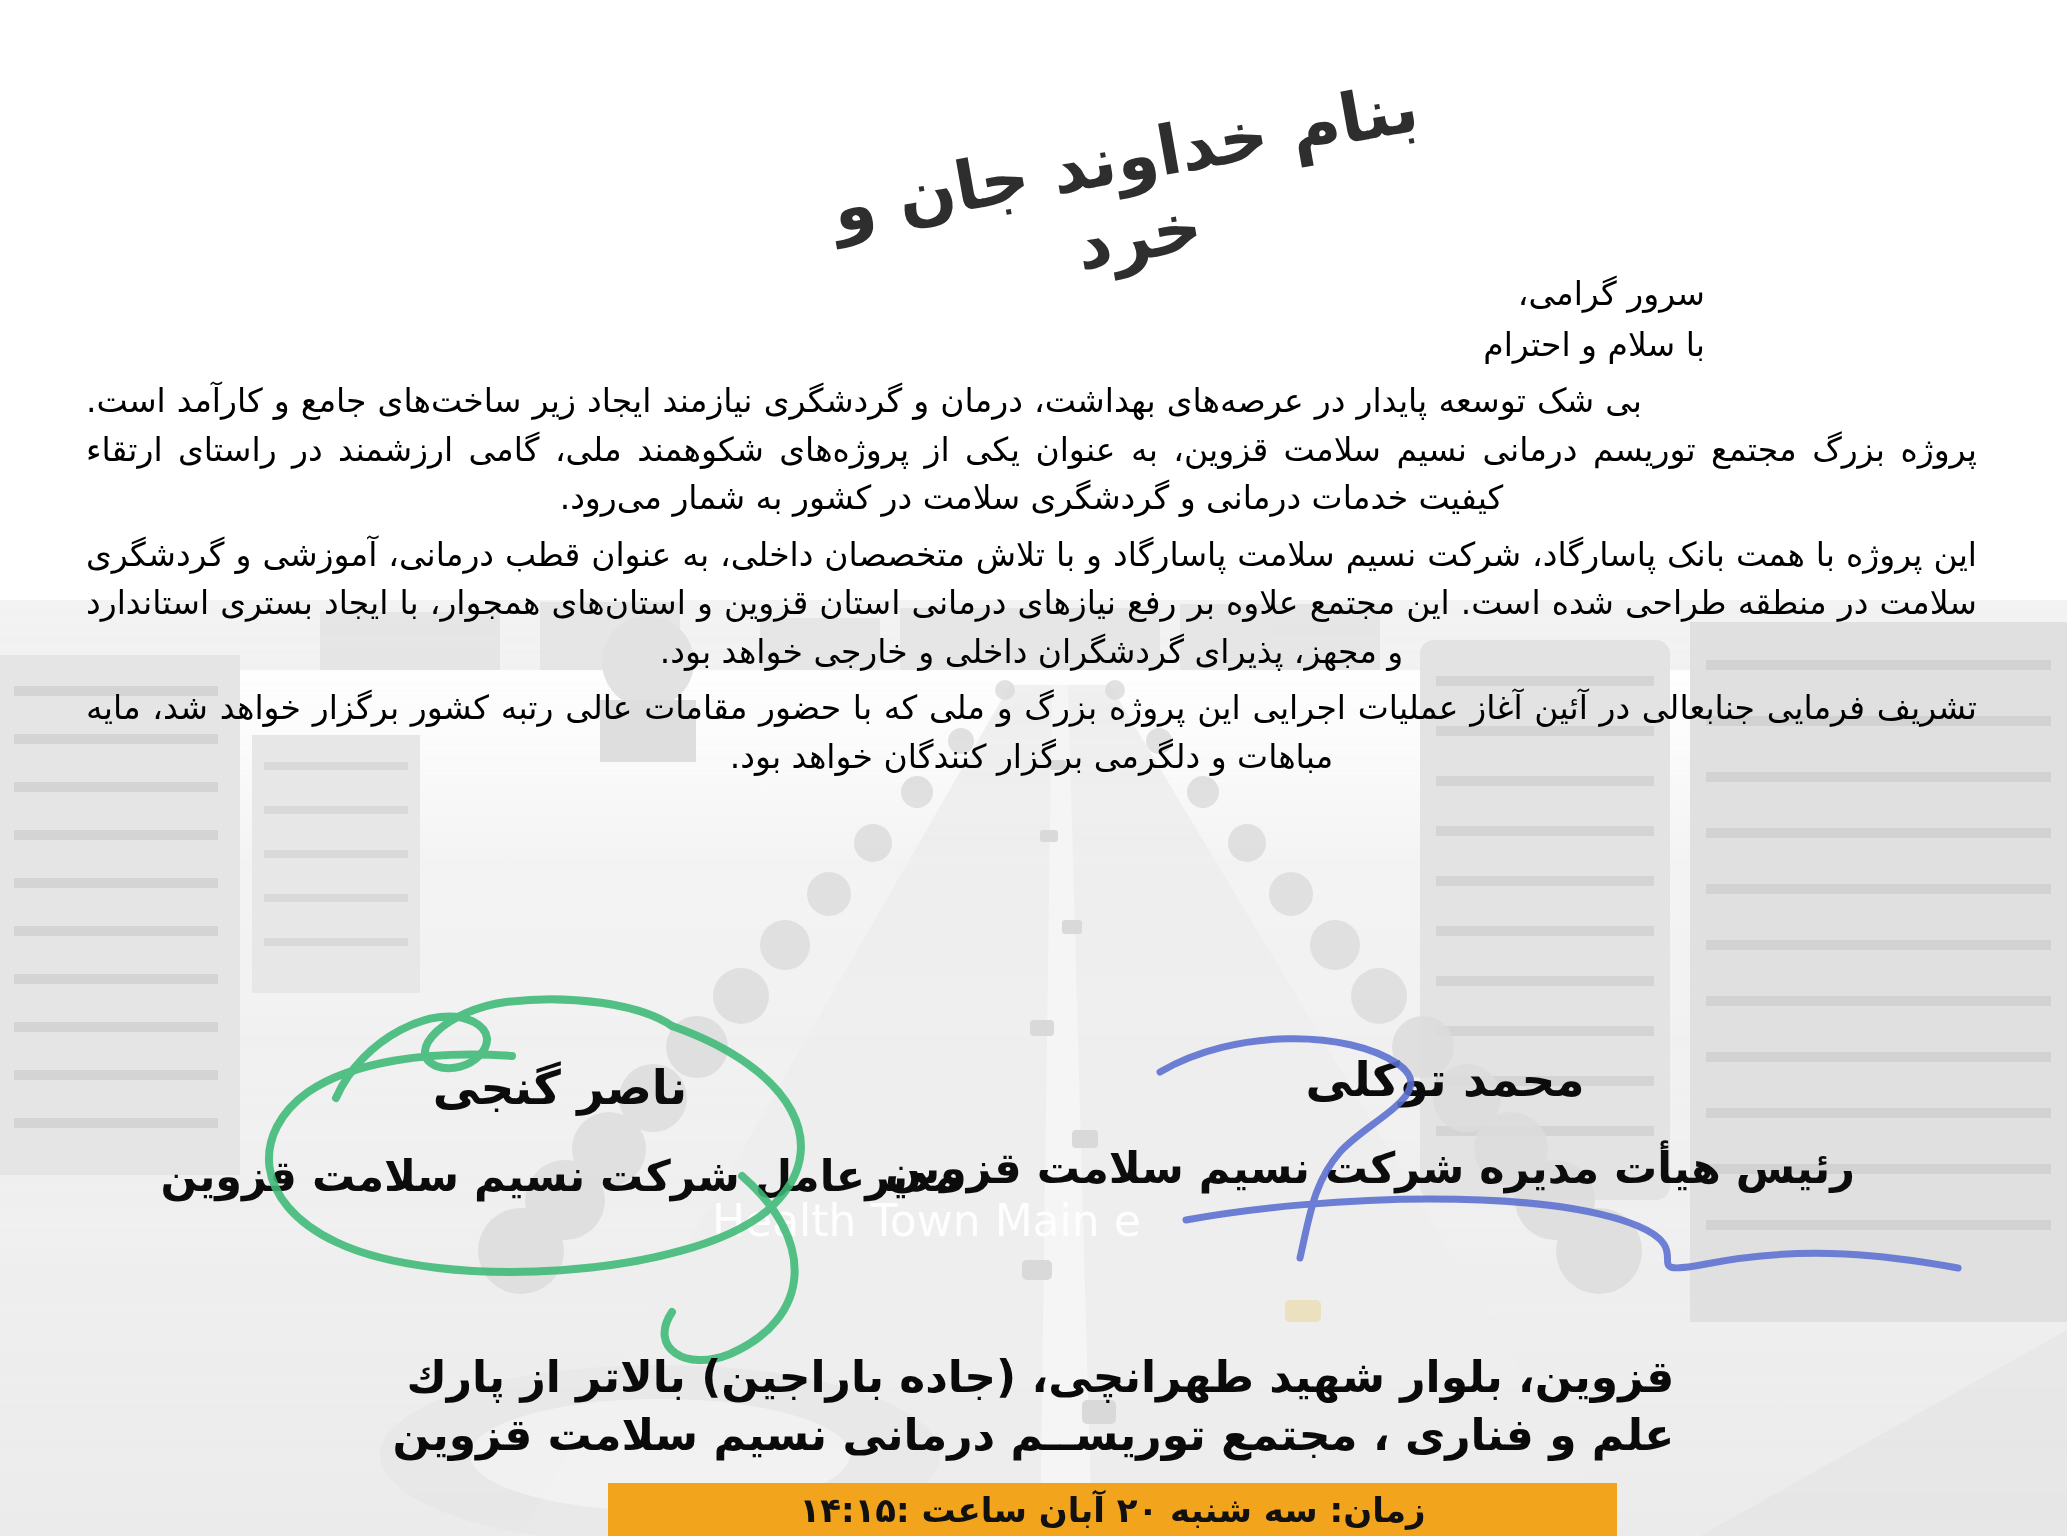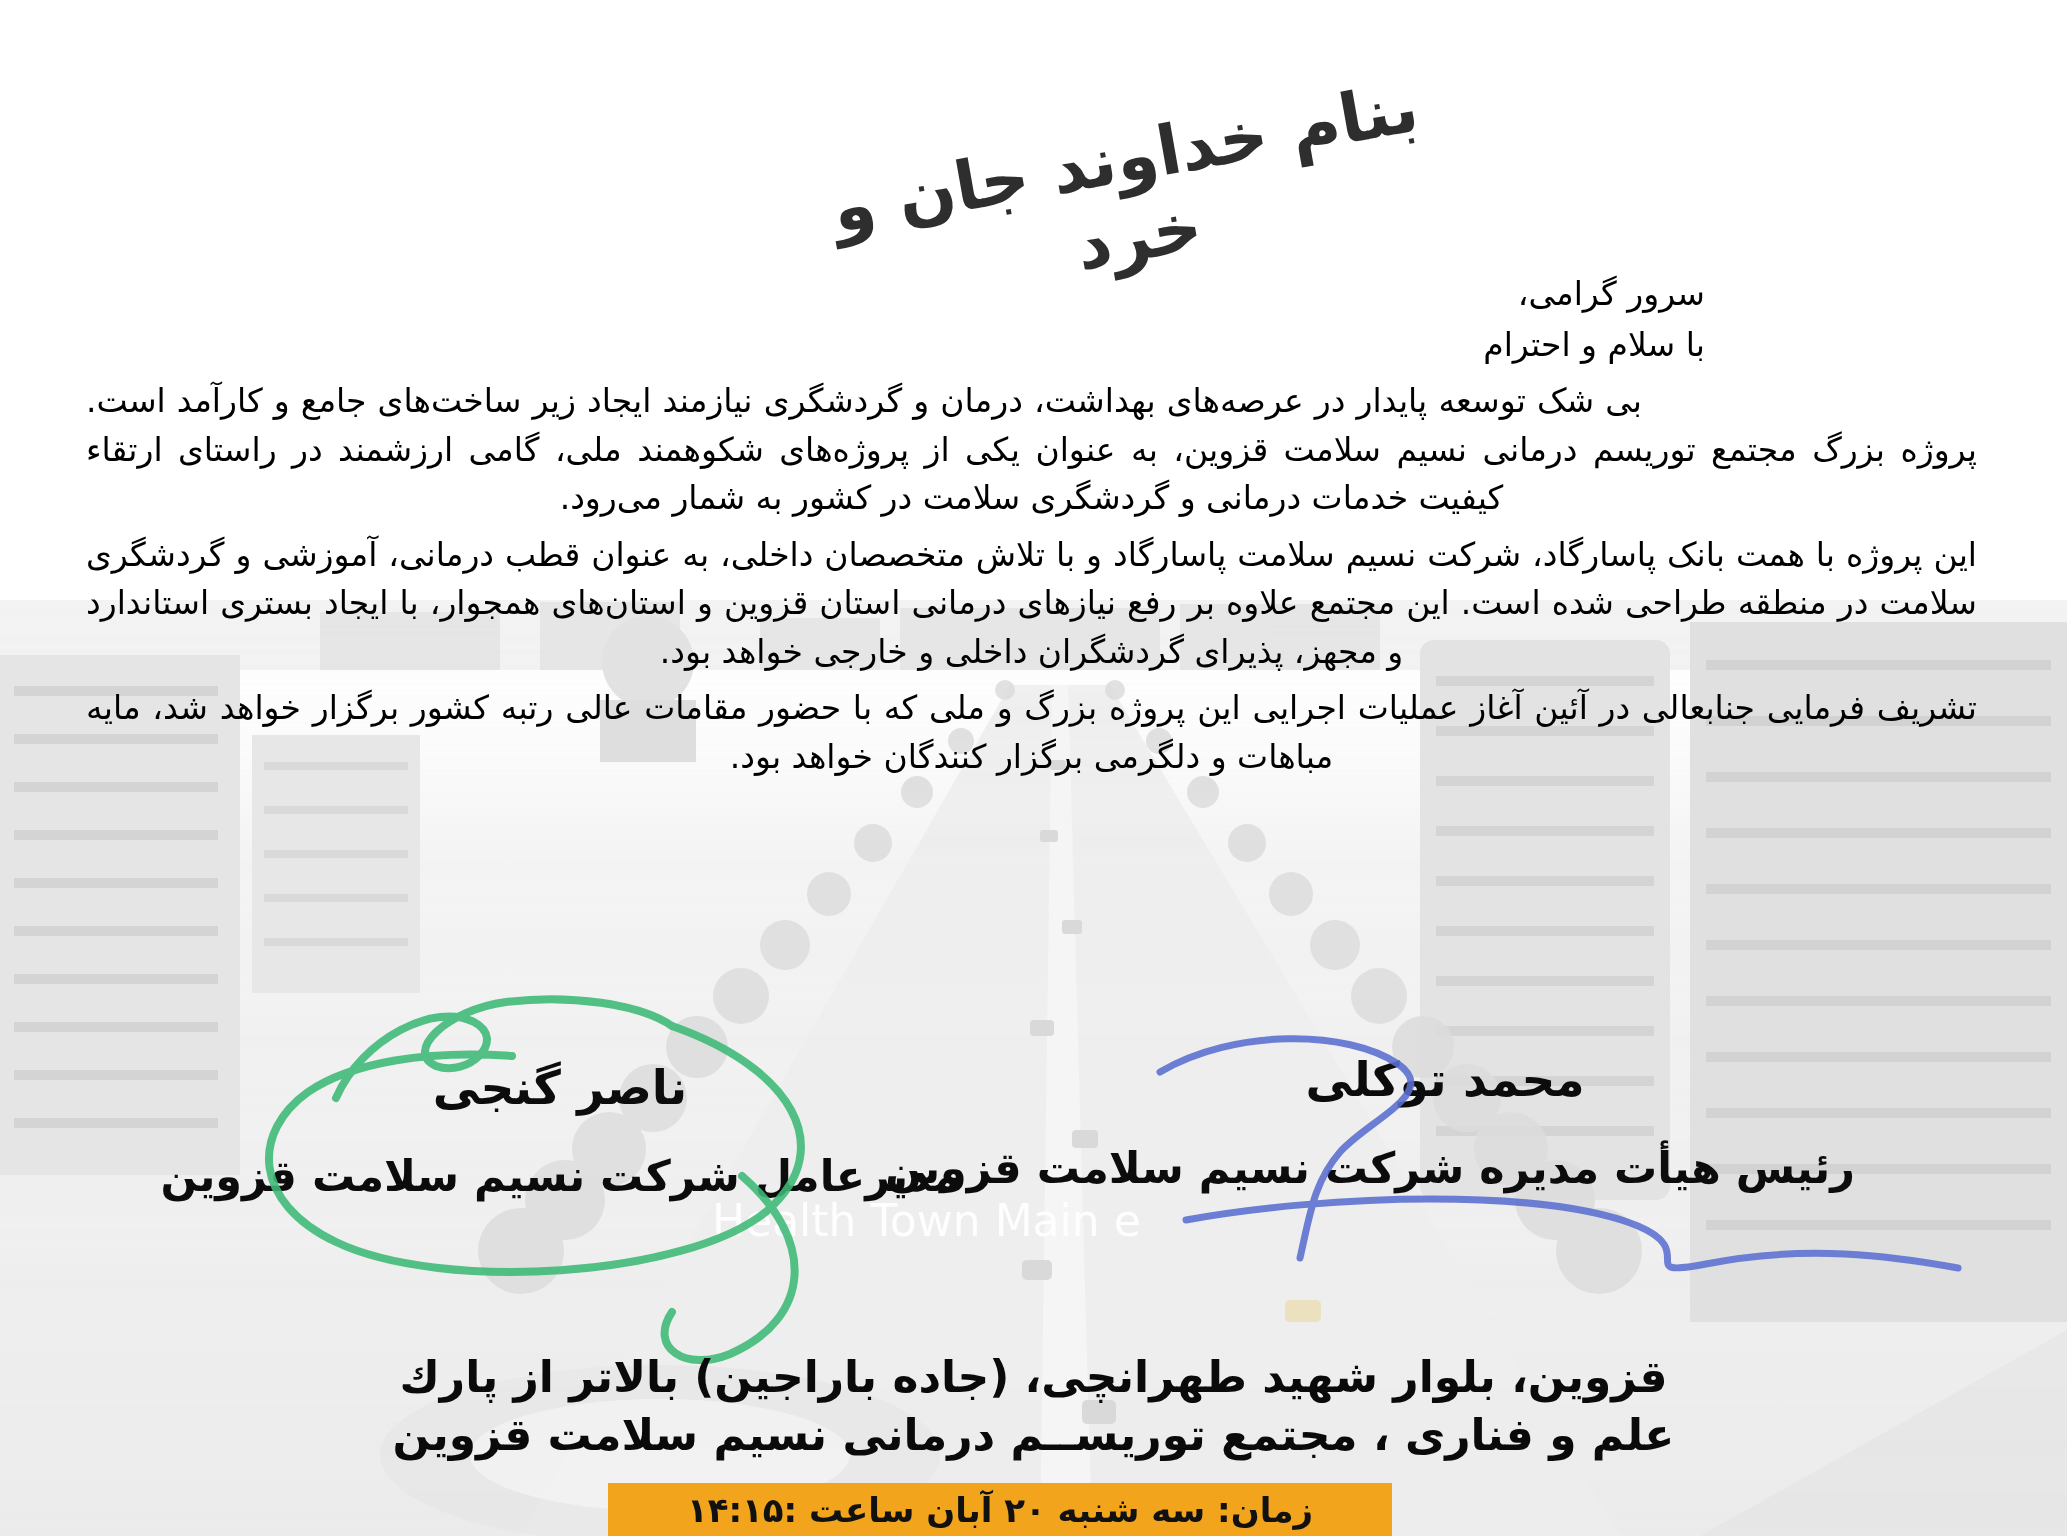--- a/index.html
+++ b/index.html
@@ -44,27 +44,27 @@
     position:absolute;top:1052px;width:820px;
     direction:rtl;text-align:center;color:#0c0c0c;
   }
   .sig.right-block{right:212px;}
   .sig.left-block{left:150px;margin-top:8px;}
   .sig-name{font-size:47px;font-weight:700;margin-bottom:36px;white-space:nowrap;}
   .sig-title{font-size:43px;font-weight:700;white-space:nowrap;}
 
   .address{
     position:absolute;top:1348px;left:50%;transform:translateX(-50%);
-    direction:rtl;text-align:center;
+    direction:rtl;
     font-size:44px;font-weight:800;line-height:1.32;color:#0a0a0a;
     white-space:nowrap;
   }
 
   .banner{
-    position:absolute;left:608px;top:1483px;width:784px;height:53px;
+    position:absolute;left:608px;top:1483px;width:1009px;height:53px;
     background:var(--banner-bg,#F2A51C);
     display:flex;align-items:center;justify-content:center;
     direction:rtl;
   }
   .banner span{font-size:34px;font-weight:700;color:#111;white-space:nowrap;}
 </style>
 </head>
 <body>
 
 <div class="page">

